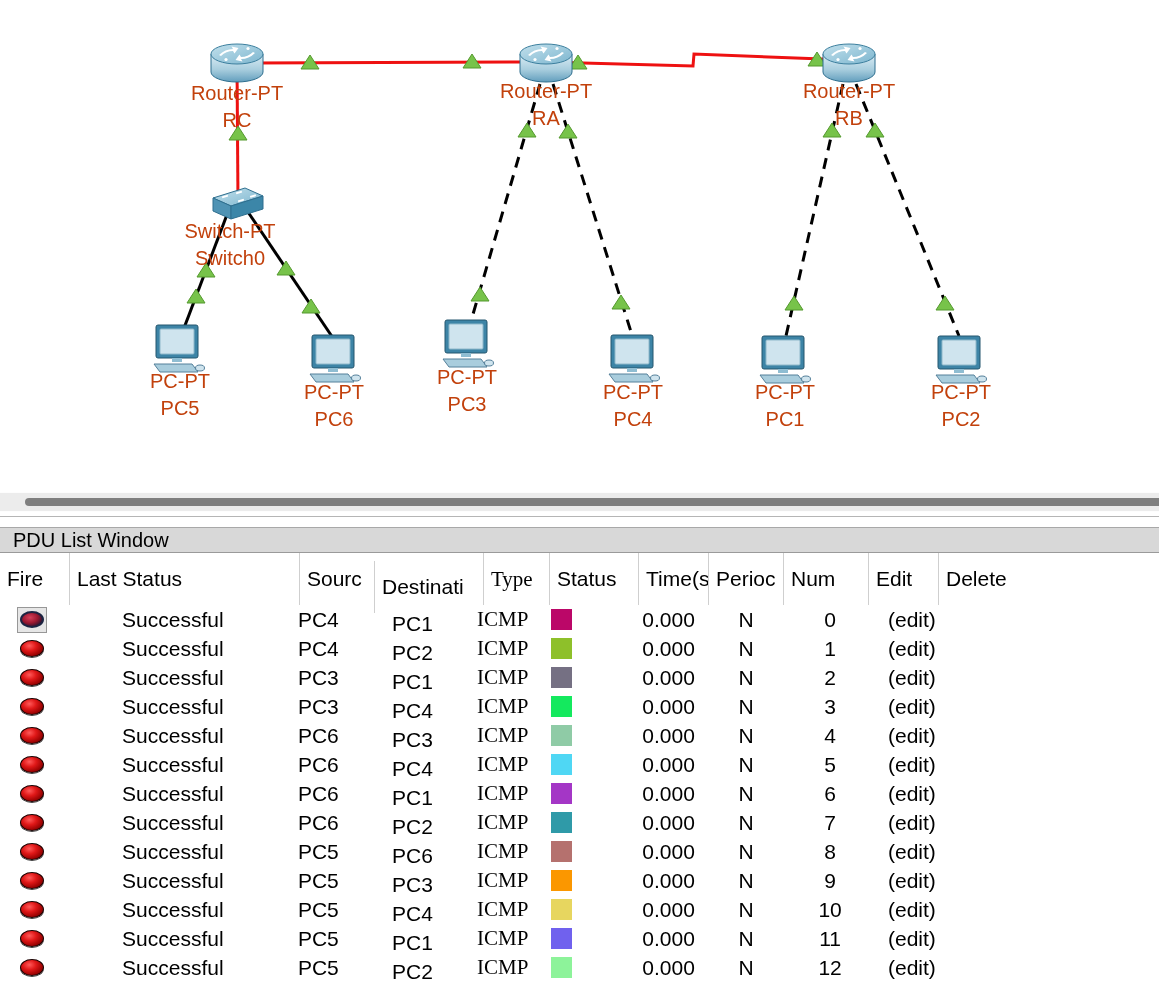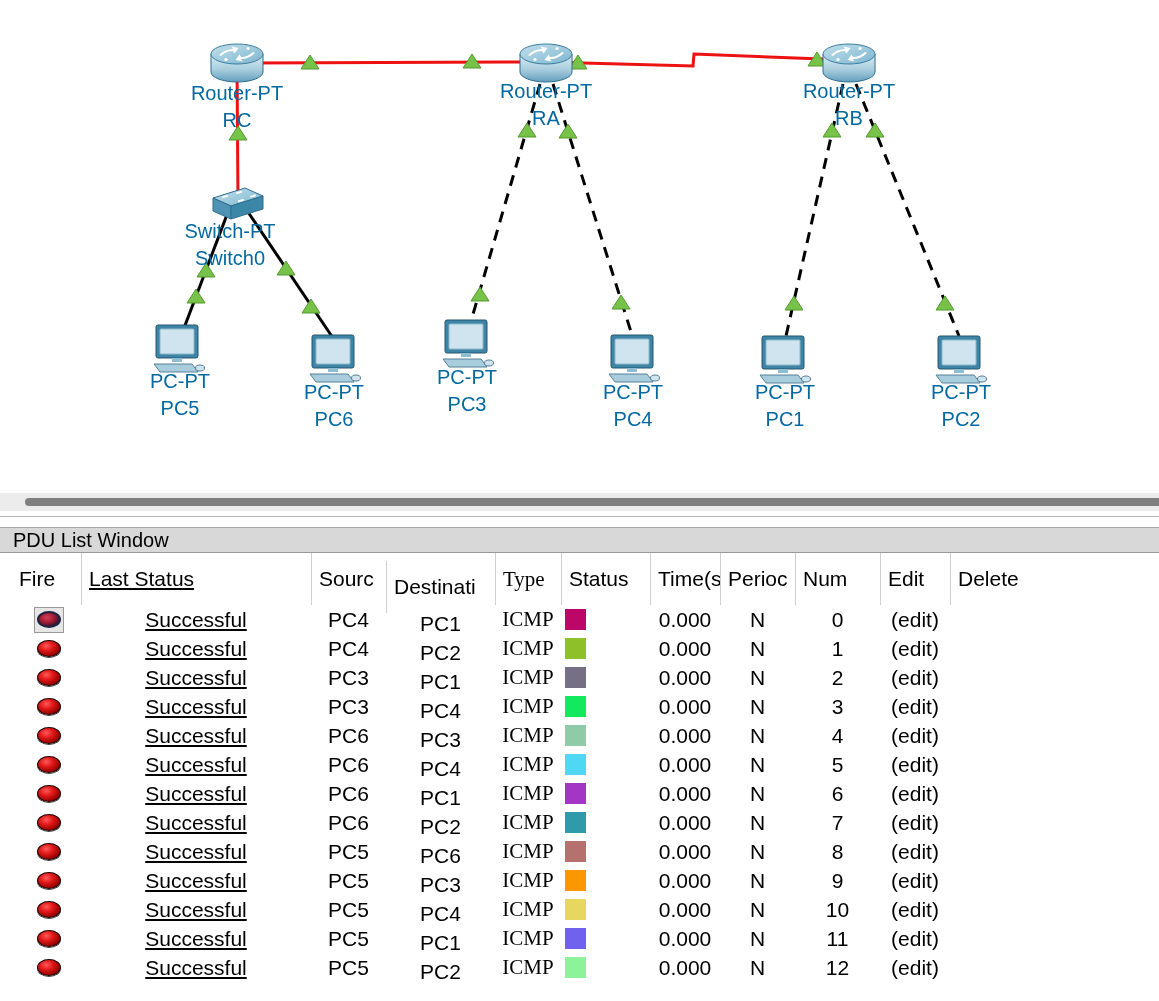--- a/index.html
+++ b/index.html
@@ -8,43 +8,43 @@
     background:#fff;font-family:"Liberation Sans",sans-serif;color:#000;
   }
   
   .canvas{position:absolute;top:0;left:0;width:1159px;height:488px;background:#fff;}
   .topo{position:absolute;top:0;left:0;}
   .link{stroke-width:3;fill:none;}
   .link-serial{stroke:var(--c-serial,#ee1111);}
   .link-eth{stroke:var(--c-eth,#000);}
   .dashed{stroke-dasharray:11 8;}
   .arrow{fill:var(--c-arrow,#77c34a);stroke:#55992f;stroke-width:1;}
-  .dev-label{position:absolute;width:160px;text-align:center;font-size:20px;line-height:27px;color:#0369a1;}
+  .dev-label{position:absolute;width:160px;text-align:center;font-size:20px;line-height:27px;color:#c2410c;}
   .dev-label span{display:block;}
   
   .scroll-strip{position:absolute;top:492px;left:0;width:1159px;height:20px;background:#ececec;border-top:1px solid #fdfdfd;border-bottom:1px solid #fdfdfd;box-sizing:border-box;}
   .scroll-thumb{position:absolute;top:5px;left:25px;right:-6px;height:8px;border-radius:4px;background:var(--thumb,#7f7f7f);}
   .hairline{position:absolute;top:516px;left:0;width:1159px;height:1px;background:#b5b5b5;}
   
   .panel-title{
     position:absolute;top:527px;left:0;width:1159px;height:26px;box-sizing:border-box;
     background:var(--titlebar-bg,#d8d8d8);border-top:1px solid #a8a8a8;border-bottom:1px solid #9a9a9a;
     font-size:20px;line-height:25px;padding-left:13px;white-space:nowrap;overflow:hidden;
   }
-  .pdu{position:absolute;top:553px;left:16px;width:1030px;}
+  .pdu{position:absolute;top:553px;left:4px;width:1030px;}
   .pdu-header{display:flex;height:52px;}
   .th{
     display:flex;align-items:center;box-sizing:border-box;height:52px;
     padding-left:7px;font-size:21px;border-left:1px solid #cfcfcf;
     white-space:nowrap;overflow:hidden;
   }
   .th.c0{border-left:none;padding-left:3px;}
-  .tr{display:flex;height:29px;align-items:center;}
+  .tr{display:flex;height:29px;align-items:center;gap:16px;}
   .td{box-sizing:border-box;font-size:21px;text-align:center;overflow:hidden;white-space:nowrap;}
-  .c0{width:65px;} .c1{width:230px;text-decoration:underline;} .c2{width:75px;} .c3{width:109px;margin-top:8px;} .c4{width:66px;font-family:Liberation Serif, serif;}
+  .c0{width:65px;} .c1{width:230px;} .c2{width:75px;} .c3{width:109px;margin-top:8px;} .c4{width:66px;font-family:Liberation Serif, serif;}
   .c5{width:89px;} .c6{width:70px;} .c7{width:75px;text-align:center;} .c8{width:85px;text-align:center;} .c9{width:70px;} .c10{width:90px;}
   .td.c0{display:flex;align-items:center;justify-content:center;height:29px;}
   .td.c5{display:flex;align-items:center;justify-content:flex-start;padding-left:4px;height:29px;}
   .swatch{width:21px;height:21px;display:inline-block;}
   .fire-wrap{display:inline-flex;align-items:center;justify-content:center;}
   .fire-oval{
     display:inline-block;width:22px;height:15px;border-radius:50%;
     background:radial-gradient(ellipse at 38% 32%, #ff5a5a 0%, #e01818 35%, #a50505 65%, #4d0000 100%);
     border:1px solid #1a0000;box-shadow:0 1px 0 rgba(0,0,0,.75);
   }

